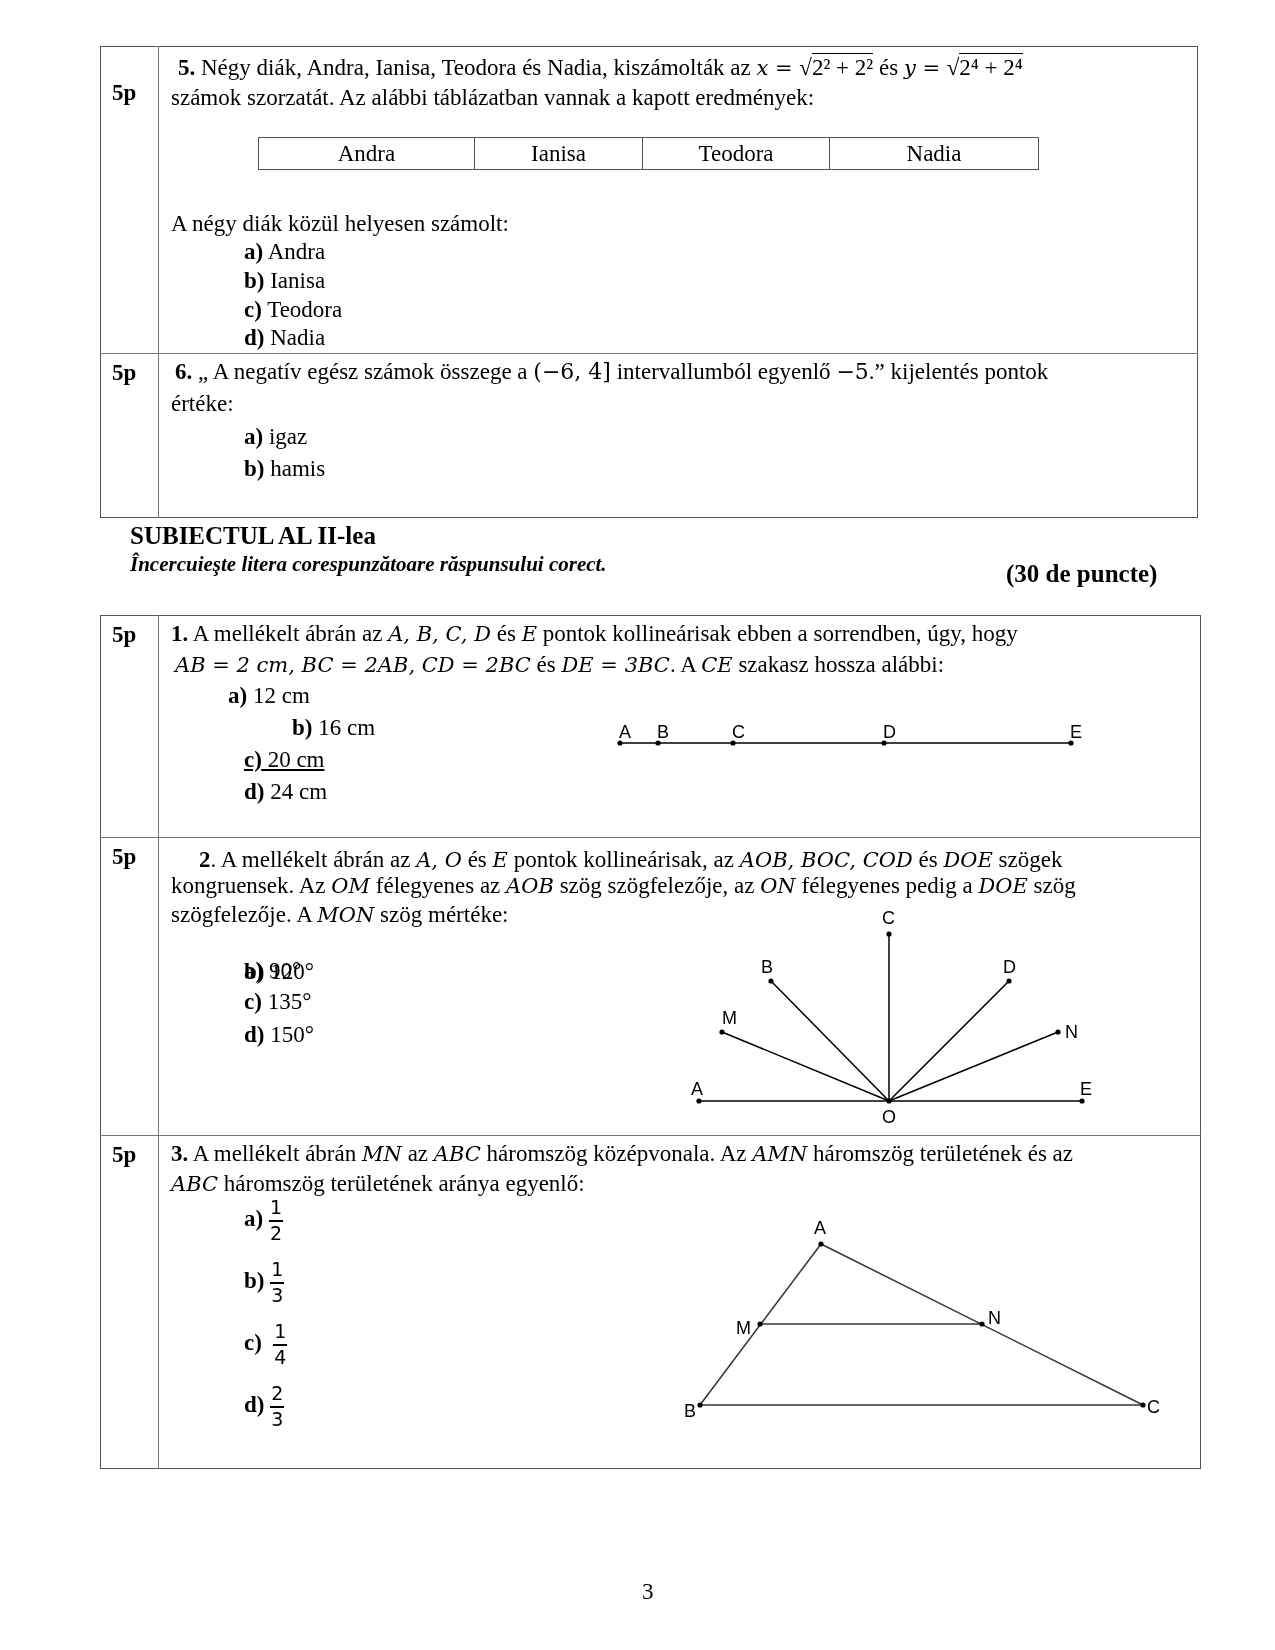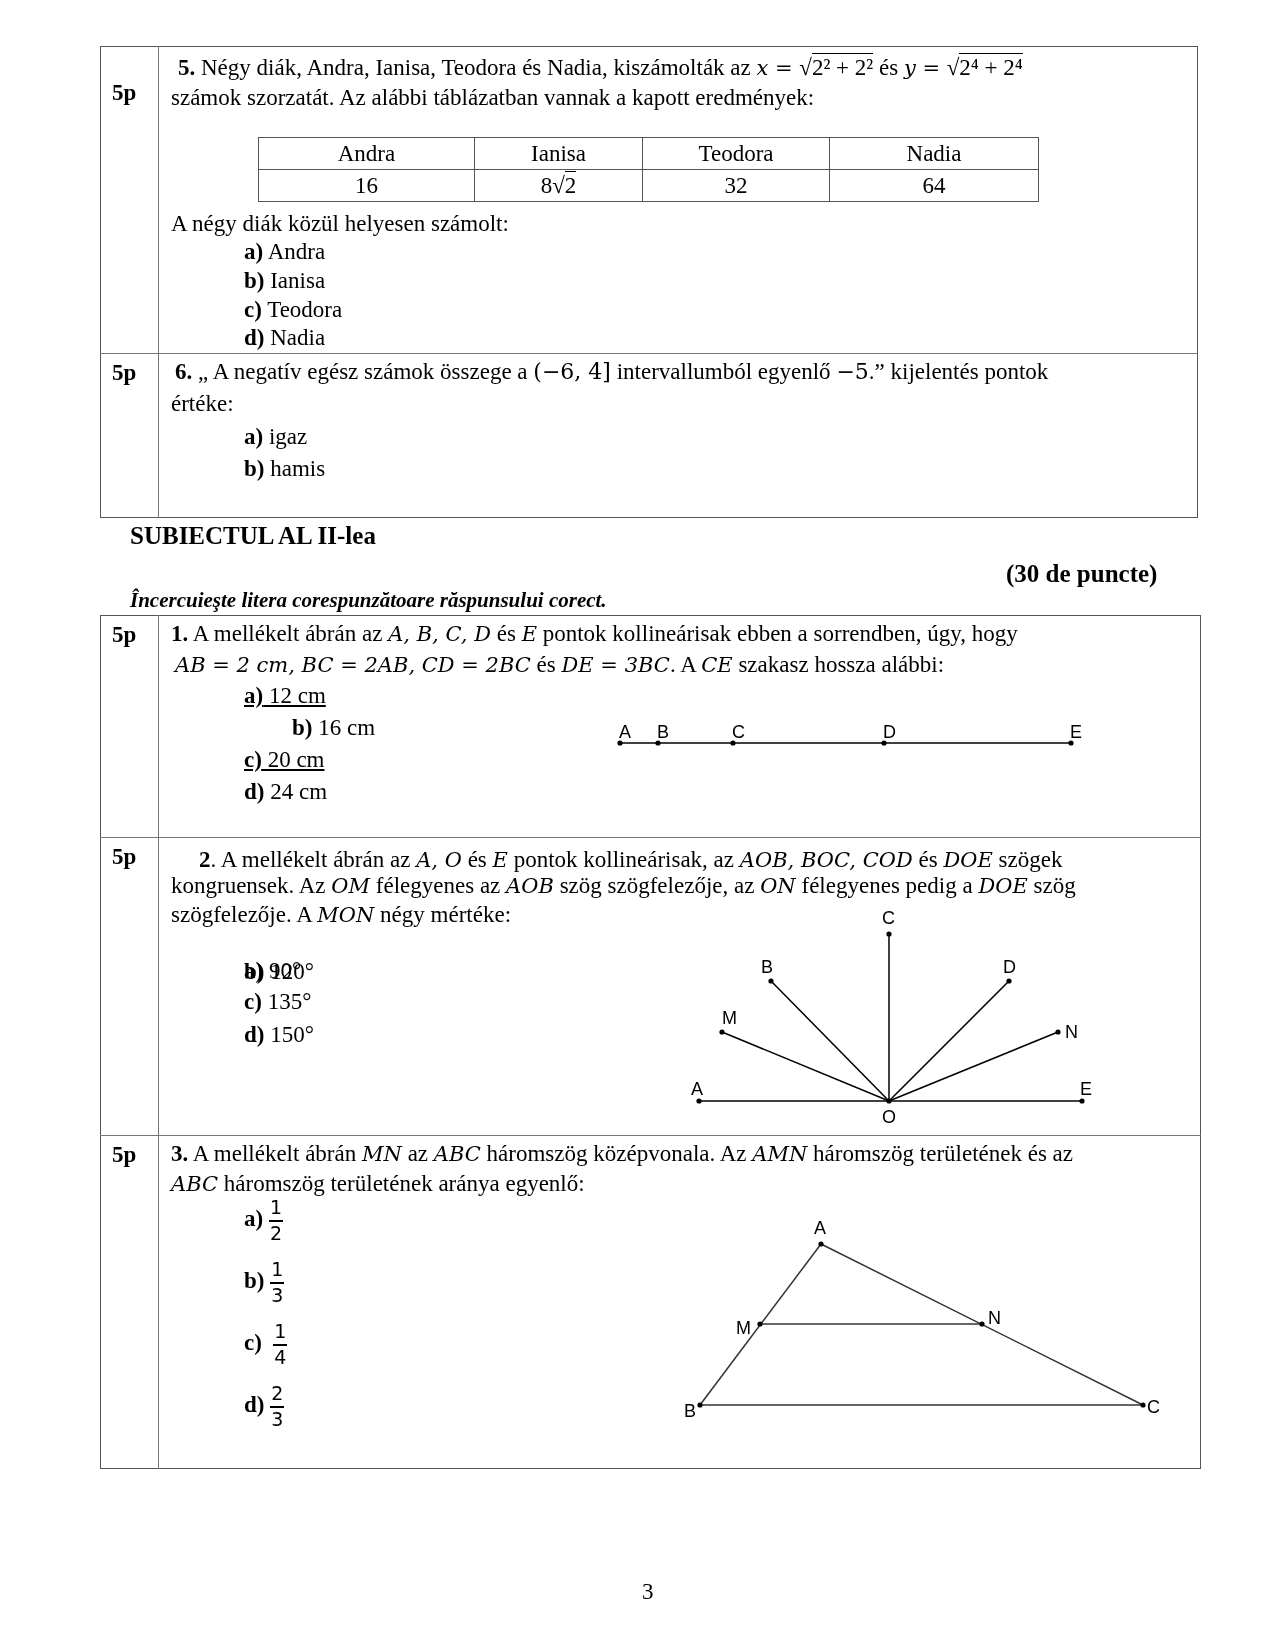--- a/index.html
+++ b/index.html
@@ -38,60 +38,54 @@
 <div class="txt" style="left:171px; top:86px;">számok szorzatát. Az alábbi táblázatban vannak a kapott eredmények:</div>
 
 <table class="res" style="left:258px; top:137px; width:781px;">
   <tbody>
       <tr>
     <td style="width:215px;">Andra</td>
     <td style="width:167px;">Ianisa</td>
     <td style="width:186px;">Teodora</td>
     <td>Nadia</td>
   </tr>
-  <tr>
-    <td>16</td>
-    <td><span>8</span>√<span class="sqrt">2</span></td>
-    <td>32</td>
-    <td>64</td>
-  </tr>
 </tbody>
   </table>
 
 <div class="txt" style="left:171px; top:212px;">A négy diák közül helyesen számolt:</div>
 <div class="opt" style="left:244px; top:240px;"><b>a)</b><span> Andra</span></div>
 <div class="opt" style="left:244px; top:269px;"><b>b)</b><span> Ianisa</span></div>
 <div class="opt" style="left:244px; top:298px;"><b>c)</b><span> Teodora</span></div>
 <div class="opt" style="left:244px; top:326px;"><b>d)</b><span> Nadia</span></div>
 
 <div class="pts" style="left:112px; top:360px;">5p</div>
 <div class="txt" style="left:175px; top:360px;">
   <b>6.</b><span> „ A negatív egész számok összege a </span><span style="font-family:'DejaVu Serif',serif;font-size:22px;">(−6, 4]</span><span>  intervallumból egyenlő  </span><span style="font-family:'DejaVu Serif',serif;font-size:22px;">−5</span><span>.” kijelentés pontok</span>
 </div>
 <div class="txt" style="left:171px; top:392px;">értéke:</div>
 <div class="opt" style="left:244px; top:425px;"><b>a)</b><span> igaz</span></div>
 <div class="opt" style="left:244px; top:457px;"><b>b)</b><span> hamis</span></div>
 
 <div class="heading" style="left:130px; top:522px;">SUBIECTUL AL II-lea</div>
-<div class="instr" style="left:130px; top:588px;">Încercuieşte litera corespunzătoare răspunsului corect.</div>
+<div class="instr" style="left:130px; top:552px;">Încercuieşte litera corespunzătoare răspunsului corect.</div>
 <div class="instr" style="left:1006px; top:560px; font-style:normal; font-size:25px;">(30 de puncte)</div>
 
 <div class="box" style="left:100px; top:615px; width:1101px; height:854px;"></div>
 <div class="vline" style="left:158px; top:615px; height:854px;"></div>
 <div class="hline" style="left:100px; top:837px; width:1101px;"></div>
 <div class="hline" style="left:100px; top:1135px; width:1101px;"></div>
 
 <div class="pts" style="left:112px; top:622px;">5p</div>
 <div class="txt" style="left:171px; top:622px;text-align:center;">
   <b>1.</b><span> A mellékelt ábrán  az </span><span class="m">A, B, C, D</span><span> és </span><span class="m">E</span><span> pontok kollineárisak ebben a sorrendben, úgy, hogy</span>
 </div>
 <div class="txt" style="left:175px; top:653px;">
   <span class="m">AB = 2 cm, BC = 2AB, CD = 2BC</span><span> és </span><span class="m">DE = 3BC</span><span>. A  </span><span class="m">CE</span><span> szakasz hossza alábbi:</span>
 </div>
-<div class="opt" style="left:244px; top:684px;text-decoration:underline;"><b>a)</b><span> 12 cm</span></div>
+<div class="opt" style="left:228px; top:684px;"><b>a)</b><span> 12 cm</span></div>
 <div class="opt" style="left:244px; top:716px;margin-left:48px;"><b>b)</b><span> 16 cm</span></div>
 <div class="opt" style="left:244px; top:748px;text-decoration:underline;"><b>c)</b><span> 20 cm</span></div>
 <div class="opt" style="left:244px; top:780px;"><b>d)</b><span> 24 cm</span></div>
 
 <svg class="abs" style="left:0; top:0;" width="1275" height="1650">
   <line x1="620" y1="743" x2="1071" y2="743" stroke="#000" stroke-width="1.5"></line>
   <g id="q1pts">
       <circle cx="620" cy="743" r="2.6" fill="#000"></circle>
       <text x="619" y="738">A</text>
       <circle cx="658" cy="743" r="2.6" fill="#000"></circle>
@@ -106,21 +100,21 @@
 </svg>
 
 <div class="pts" style="left:112px; top:844px;">5p</div>
 <div class="txt" style="left:171px; top:848px;margin-left:28px;">
   <b>2</b><span>. A mellékelt ábrán az  </span><span class="m">A, O</span><span> és </span><span class="m">E</span><span> pontok kollineárisak, az </span><span class="m">AOB, BOC, COD</span><span> és </span><span class="m">DOE</span><span> szögek</span>
 </div>
 <div class="txt" style="left:171px; top:874px;">
   <span>kongruensek. Az </span><span class="m">OM</span><span> félegyenes az </span><span class="m">AOB</span><span> szög szögfelezője, az </span><span class="m">ON</span><span> félegyenes pedig a </span><span class="m">DOE</span><span> szög</span>
 </div>
 <div class="txt" style="left:171px; top:903px;">
-  <span>szögfelezője. A  </span><span class="m">MON</span><span> négy mértéke:</span>
+  <span>szögfelezője. A  </span><span class="m">MON</span><span> szög mértéke:</span>
 </div>
 <div class="opt" style="left:244px; top:931px;margin-top:28px;"><b>a)</b><span> 90°</span></div>
 <div class="opt" style="left:244px; top:960px;"><b>b)</b><span> 120°</span></div>
 <div class="opt" style="left:244px; top:990px;"><b>c)</b><span> 135°</span></div>
 <div class="opt" style="left:244px; top:1023px;"><b>d)</b><span> 150°</span></div>
 
 <svg class="abs" style="left:0; top:0;" width="1275" height="1650">
   <g id="q2fig">
       <line x1="699" y1="1101" x2="1082" y2="1101" stroke="#000" stroke-width="1.5"></line>
       <line x1="889" y1="1101" x2="889" y2="934" stroke="#000" stroke-width="1.5"></line>

